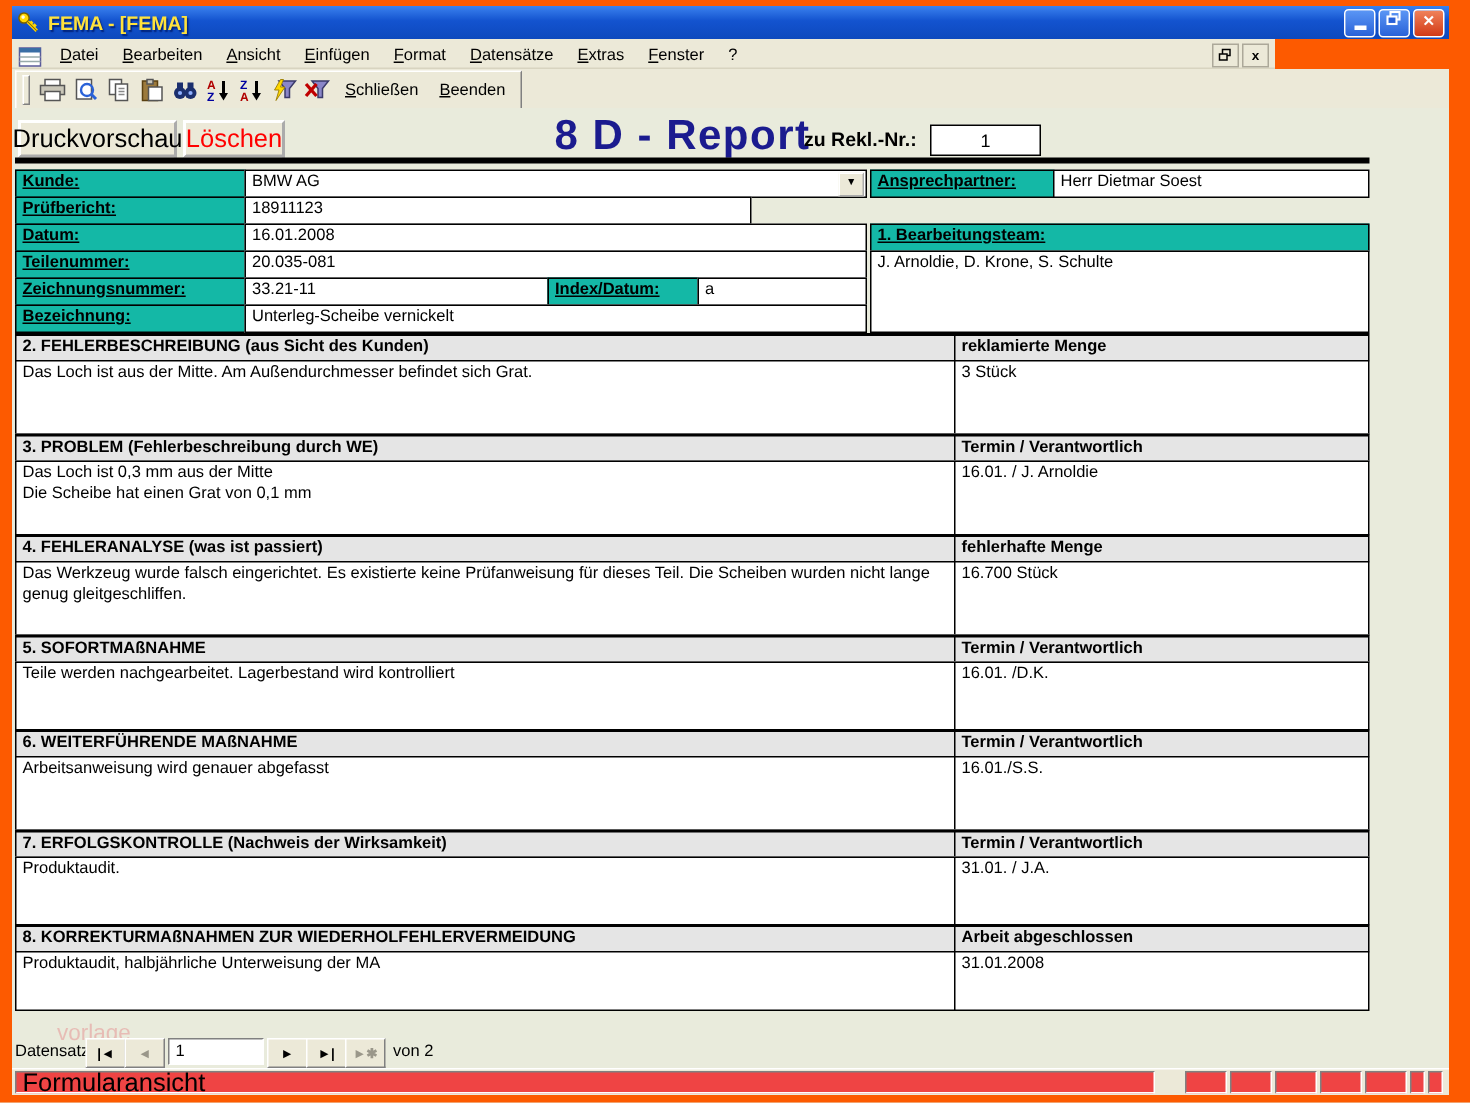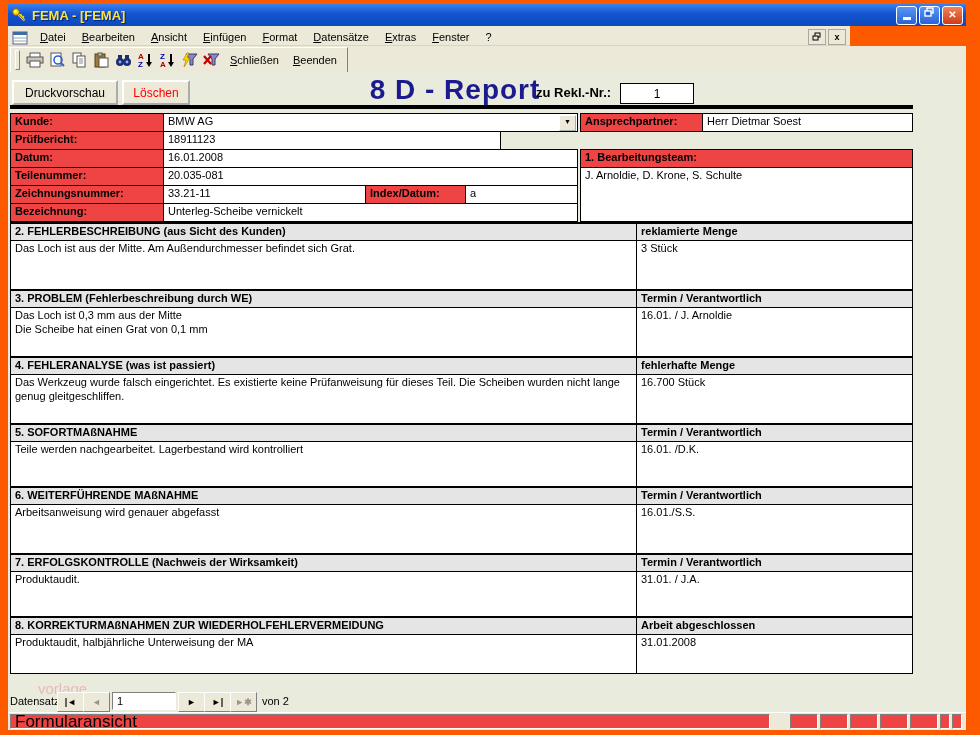--- a/index.html
+++ b/index.html
@@ -32,31 +32,31 @@
   .tool-panel{position:absolute;left:2px;top:1px;height:24px;display:flex;align-items:center;
     border:1px solid;border-color:#fff #808080 #808080 #fff;background:#ece9d8;padding:0 4px;}
   .tool-handle{width:3px;height:18px;border:1px solid;border-color:#fff #808080 #808080 #fff;margin-right:4px;}
   .tool-btn{width:22px;height:22px;display:flex;align-items:center;justify-content:center;}
   .tool-txt{font-size:11px;padding:2px 6px;margin-left:2px;}
   .tool-txt::first-letter{text-decoration:underline;}
 
   
   .client{left:8px;top:72px;width:958px;height:640px;background:#e9ebdc;}
   .push-btn{position:absolute;box-sizing:border-box;background:#ece9d8;
-    border:2px outset #fff;font-size:12px;display:flex;align-items:center;justify-content:center;}
+    border:2px outset #fff;font-size:17px;display:flex;align-items:center;justify-content:center;}
   .report-title{position:absolute;font-size:28px;font-weight:bold;color:#1b1b8f;
     font-family:"Liberation Sans",sans-serif;letter-spacing:1px;}
   .rekl-label{position:absolute;font-size:13px;font-weight:bold;color:#000;}
   .rekl-box{position:absolute;background:#fff;border:1px solid #000;font-size:12px;
     display:flex;align-items:center;justify-content:center;}
   .hrule{position:absolute;background:#000;}
 
   .cell{position:absolute;box-sizing:border-box;border:1px solid #000;
     font-size:11px;padding:1px 4px;overflow:hidden;line-height:1.25;}
-  .lbl{background:#ef4444;font-weight:bold;}
+  .lbl{background:#14b8a6;font-weight:bold;text-decoration:underline;}
   .val{background:#fff;}
   .sec-hdr{background:#e5e5e5;font-weight:bold;border-top:2px solid #000;}
   .multiline{white-space:pre-line;}
   .combo-btn{position:absolute;right:1px;top:1px;width:15px;height:14px;background:#ece9d8;
     border:1px outset #fff;font-size:7px;line-height:12px;text-align:center;}
 
   
   .nav-label{position:absolute;font-size:11px;}
   .nav-btn{position:absolute;top:692px;width:25px;height:18px;background:#ece9d8;
     border:1px solid;border-color:#fff #808080 #808080 #fff;

